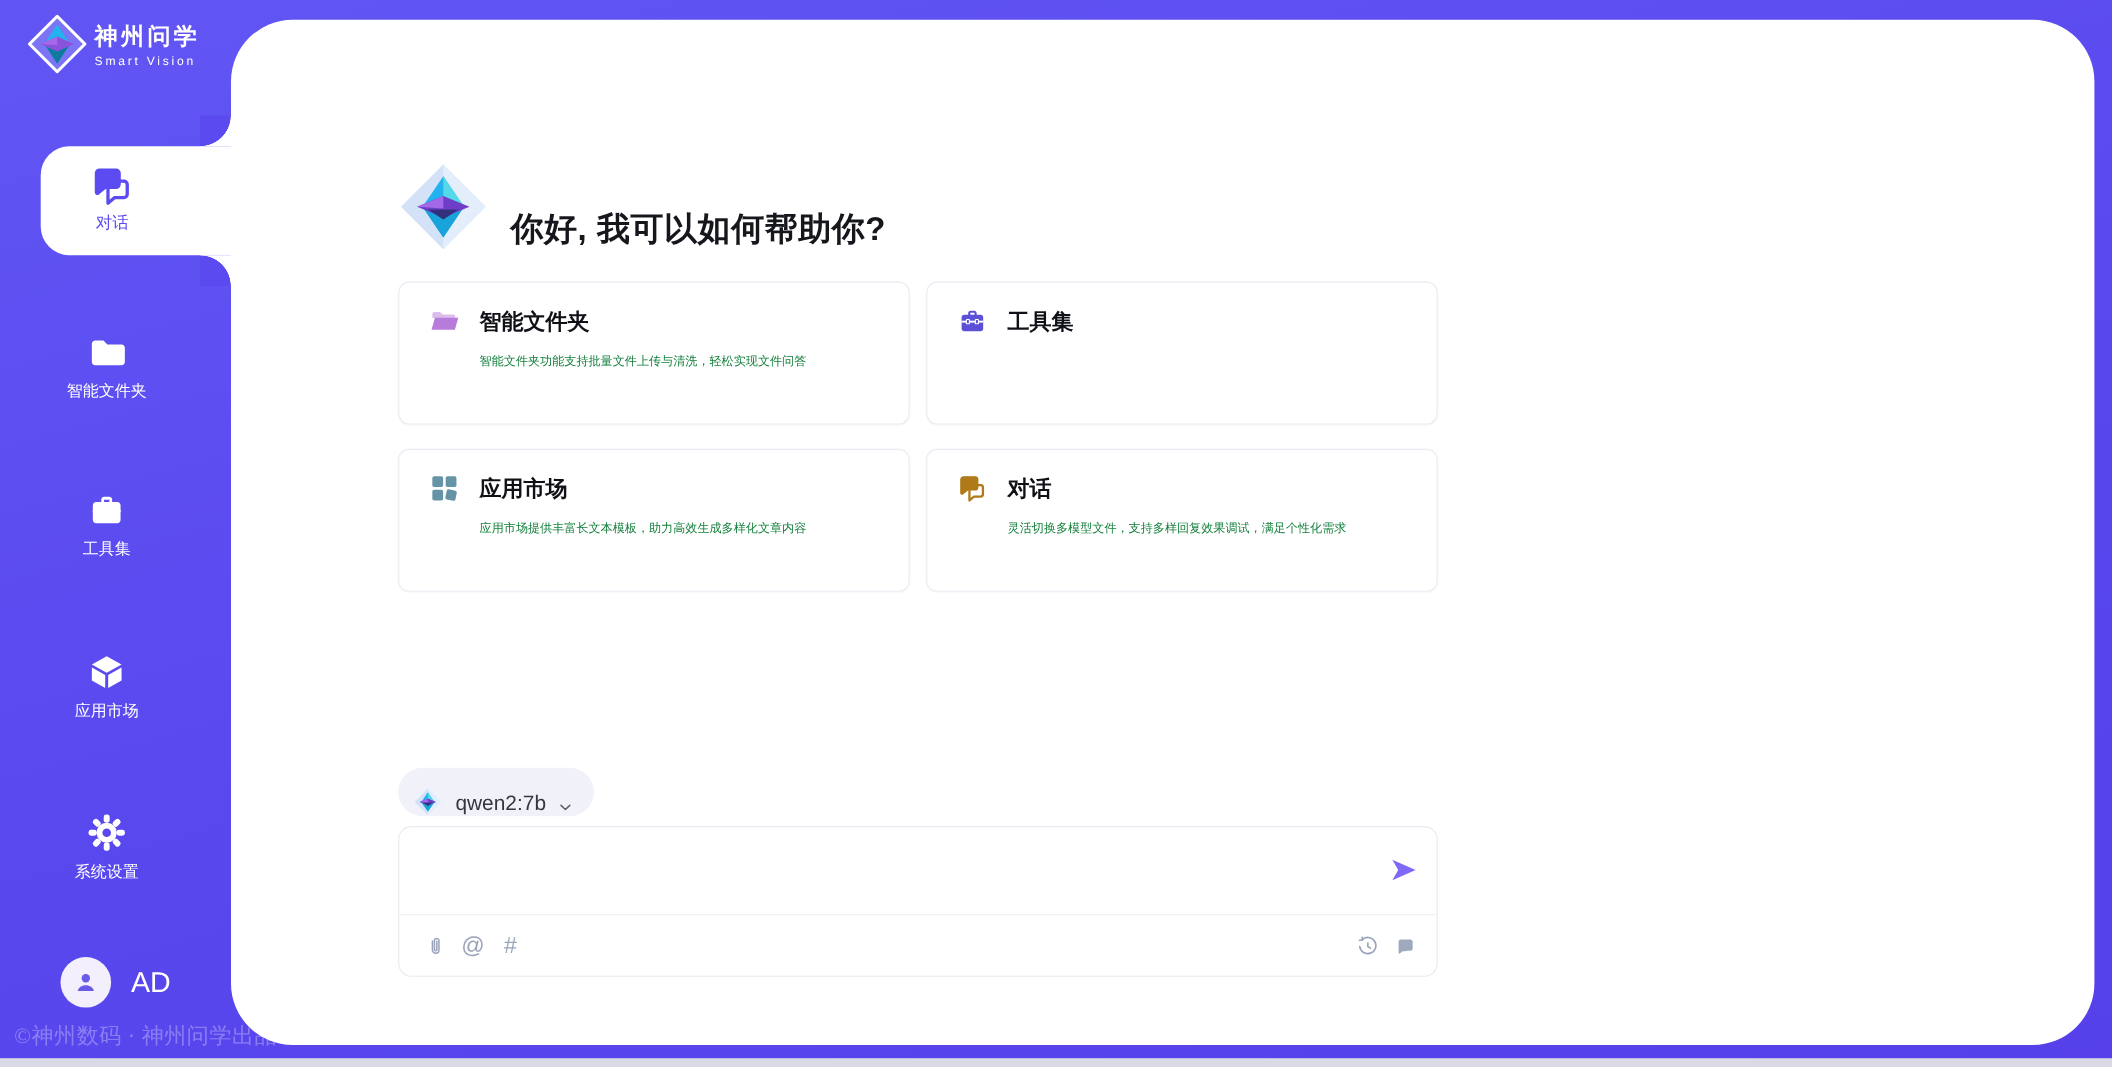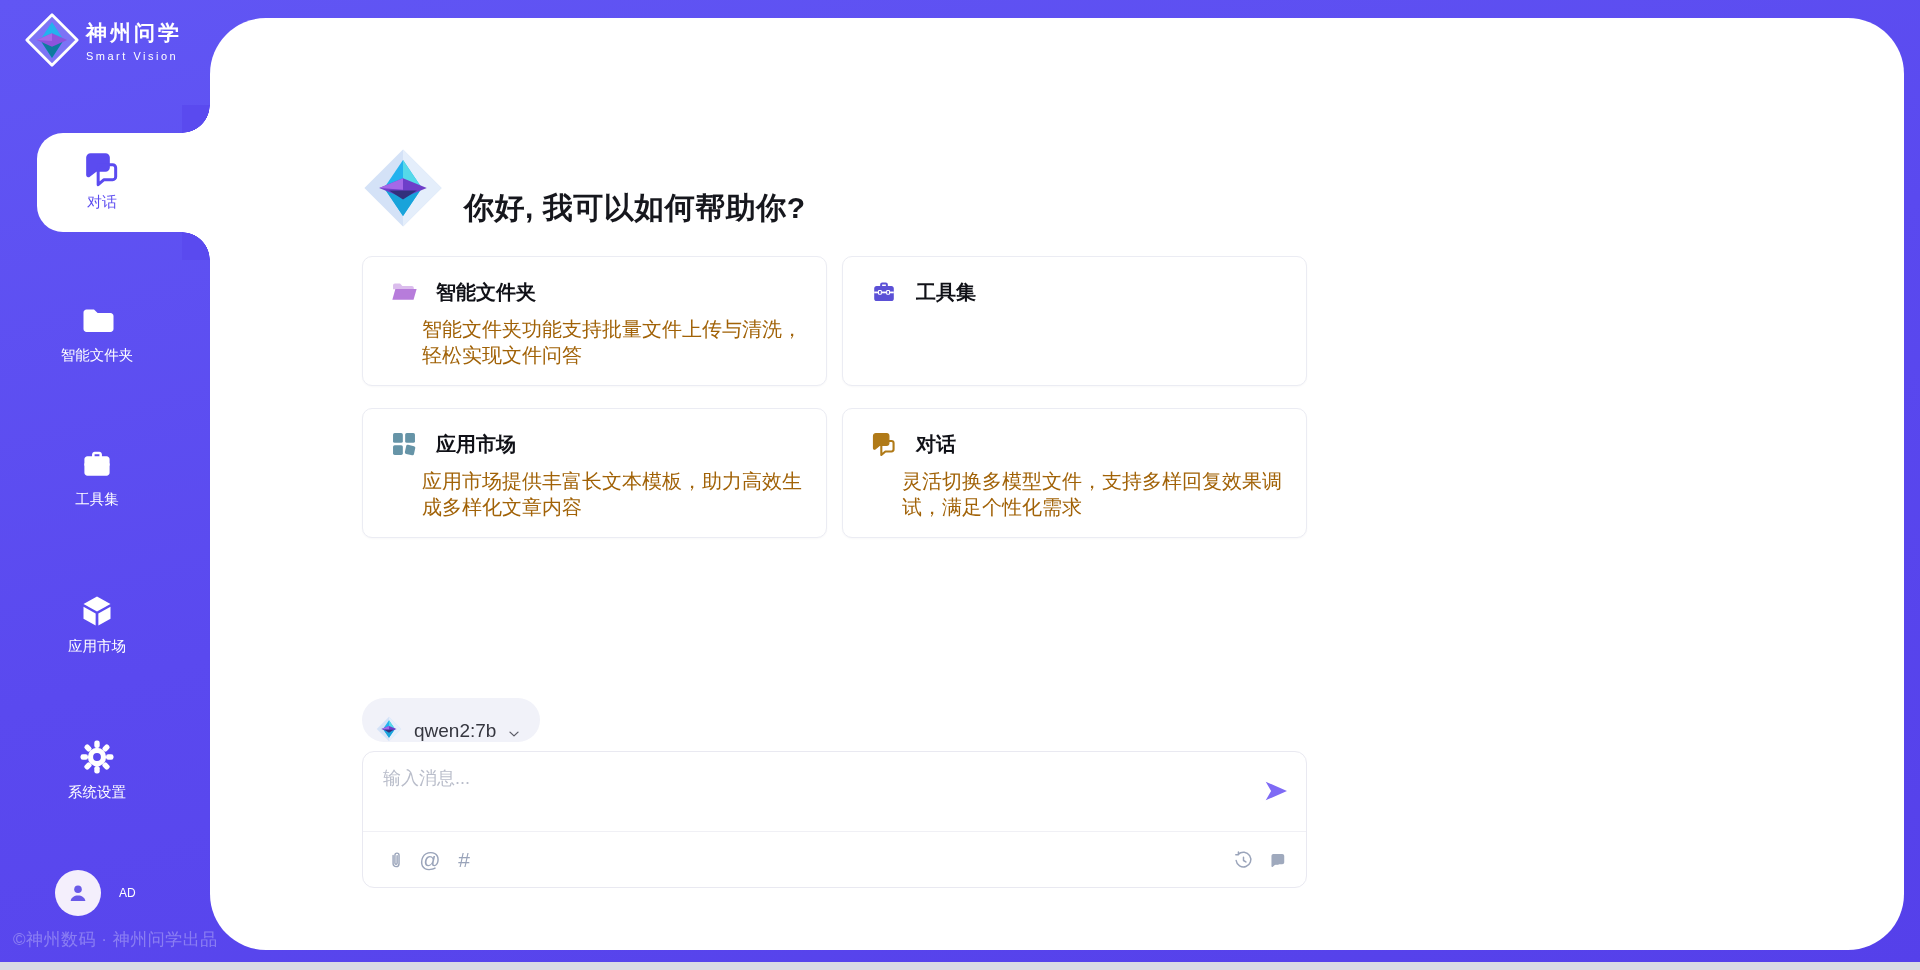--- a/index.html
+++ b/index.html
@@ -52,43 +52,43 @@
     background:radial-gradient(circle 28px at 0 0, #5a4aef 0 27.5px, #fff 28px);
   }
   .fillet-bottom {
     left:182px; top:232px;
     background:radial-gradient(circle 28px at 0 100%, #5a4aef 0 27.5px, #fff 28px);
   }
 
   .user-row { position:absolute; left:55px; top:870px; display:flex; align-items:center; cursor:pointer; }
   .avatar { width:46px; height:46px; border-radius:50%; background:#f4effc; display:flex; align-items:center; justify-content:center; }
   .avatar svg { width:26px; height:26px; }
-  .user-name { color:#fff; font-size:12px; margin-left:18px; }
+  .user-name { color:#fff; font-size:26px; margin-left:18px; }
 
   .side-footer {
     position:absolute; left:13px; top:928px; color:rgba(255,255,255,.3);
-    font-size:17px; letter-spacing:.5px; white-space:nowrap;
+    font-size:20px; letter-spacing:.5px; white-space:nowrap;font-family:Liberation Serif, serif;
   }
 
   .greeting { position:absolute; left:362px; top:147px; display:flex; align-items:flex-end; }
   .greeting svg { width:82px; height:82px; }
   .greeting-text { font-size:30px; font-weight:800; color:#16171d; margin-left:20px; letter-spacing:.5px; }
 
   .cards {
     position:absolute; left:362px; top:256px; width:947px;
     display:grid; grid-template-columns:465px 465px; gap:22px 15px;
   }
   .card {
     height:130px; background:#fff; border:1px solid #ebecf3; border-radius:10px;
     padding:21px 24px 0 27px; cursor:pointer; box-shadow:0 1px 2px rgba(20,20,60,.03);
   }
   .card-head { display:flex; align-items:center; }
   .card-head svg { width:28px; height:28px; flex:0 0 28px; }
   .card-title { font-size:20px; font-weight:700; color:#101117; margin-left:18px; }
-  .card-desc { margin:10px 0 0 32px; font-size:20px; line-height:26px; color:#a16207; }
+  .card-desc { margin:10px 0 0 46px; font-size:11px; line-height:26px; color:#15803d; }
 
   .model-pill {
     position:absolute; left:362px; top:698px; height:44px;
     display:inline-flex; align-items:flex-end; padding:0 18px 0 14px;
     background:#f1f2f9; border-radius:22px; cursor:pointer;
   }
   .model-pill .pill-logo { width:26px; height:26px; }
   .model-name { font-size:19px; color:#35363f; margin:0 10px 0 12px; }
   .model-pill .chev { width:16px; height:16px; }
 
@@ -318,21 +318,20 @@
     <svg class="pill-logo" viewBox="0 0 100 100">
         <use href="#def-diamond-color"></use>
       </svg>
     <span class="model-name">qwen2:7b</span>
     <svg class="chev" viewBox="0 0 24 24" stroke="#5c5c66">
         <use href="#def-chevron-down"></use>
       </svg>
   </div>
 
   <div class="composer">
-    <textarea placeholder="输入消息..." style=""></textarea>
     <svg class="send-btn" viewBox="0 0 24 24" fill="#7e6af5">
         <use href="#def-send"></use>
       </svg>
 
     <div class="composer-divider"></div>
 
     <div class="composer-toolbar">
       <div class="tool-group">
         <div class="tool-btn">
           <svg viewBox="0 0 24 24" stroke="#9aa4ba">

